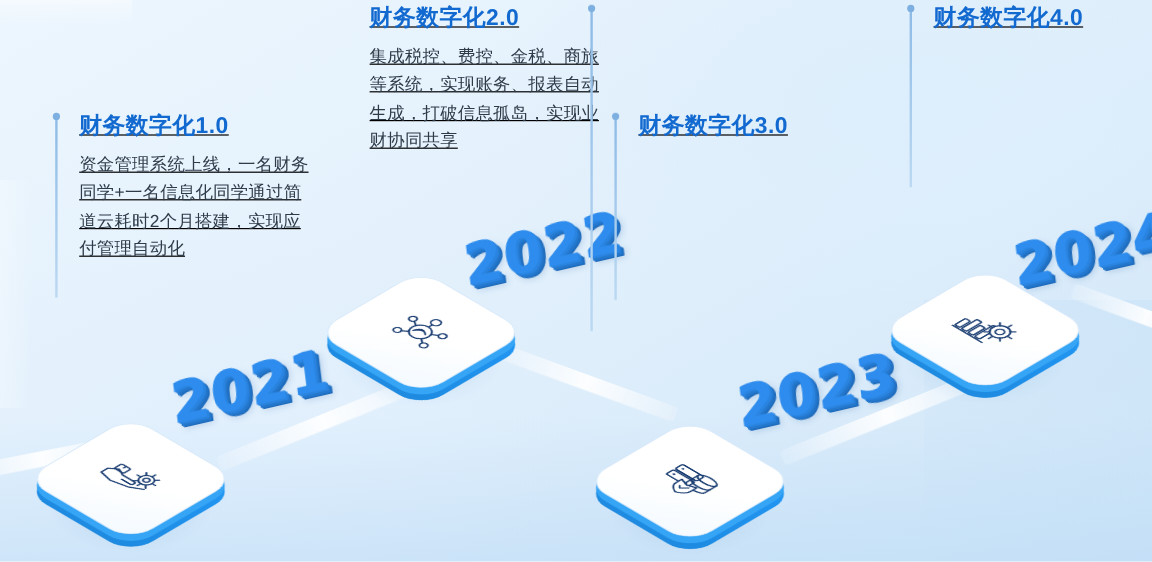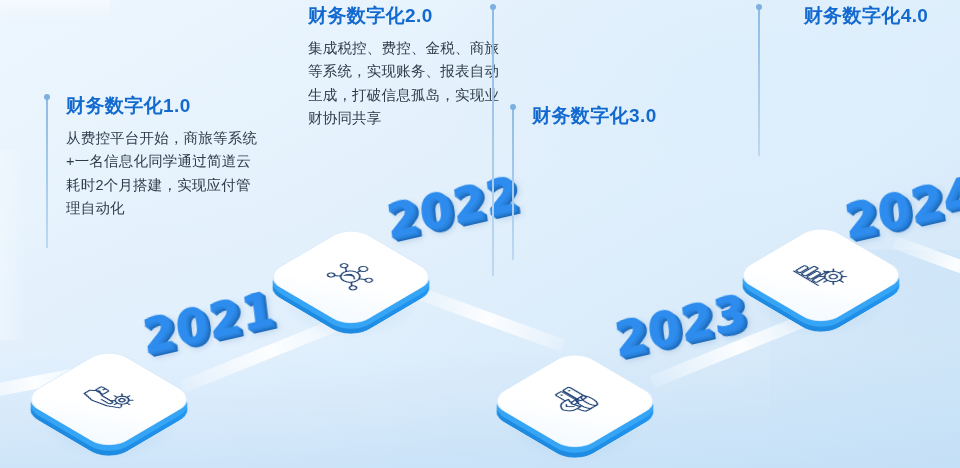--- a/index.html
+++ b/index.html
@@ -102,21 +102,21 @@
       5px 5px 0 #1f6bbb,
       6px 6px 6px rgba(30,90,160,.22);
     white-space:nowrap;
   }
   .year.y1 { left:141px; top:295px; }
   .year.y2 { left:385px; top:180px; }
   .year.y3 { left:613px; top:298px; }
   .year.y4 { left:843px; top:180px; }
 
   
-  .block { position:absolute; width:214px; }
+  .block { position:absolute; width:214px;text-decoration:underline; }
   .block .stem {
     position:absolute; left:0; top:4px;
     width:2px;
     background:linear-gradient(180deg,#8ebbe6,#bcd9f2);
   }
   .block .stem::before {
     content:""; position:absolute; left:-2px; top:-4px;
     width:6px; height:6px; border-radius:50%;
     background:#7db0e0;
   }
@@ -128,23 +128,23 @@
   }
   .block p {
     font-size:14.5px; line-height:1.62; color:#2e3b49;
     letter-spacing:.2px;
   }
 
   .block.b1 { left:46px;  top:94px; }
   .block.b1 .stem { height:150px; }
   .block.b2 { left:288px; top:4px;  }
   .block.b2 .stem { height:268px; left:204px; }
-  .block.b3 { left:512px; top:104px; }
+  .block.b3 { left:512px; top:94px; }
   .block.b3 .stem { height:152px; }
-  .block.b4 { left:758px; top:4px;  width:196px;text-align:center; }
+  .block.b4 { left:758px; top:4px;  width:196px; }
   .block.b4 .stem { height:148px; }
 </style>
 </head>
 <body>
 
 <div id="stage">
 
   <div class="bgpanel bgp1"></div>
   <div class="bgpanel bgp2"></div>
   <div class="bgpanel bgp3"></div>
@@ -238,21 +238,21 @@
                  M53.5 16.5 l-3.5 3.5 M38 32 l-3.5 3.5"></path>
       </svg>
     </div>
   </div>
   <div class="year y4">2024</div>
 
   <div class="block b1">
     <div class="stem"></div>
     <div class="txt">
       <h3>财务数字化1.0</h3>
-      <p>从费控平台开始，商旅等系统+一名信息化同学通过简道云耗时2个月搭建，实现应付管理自动化</p>
+      <p>资金管理系统上线，一名财务同学+一名信息化同学通过简道云耗时2个月搭建，实现应付管理自动化</p>
     </div>
   </div>
 
   <div class="block b2">
     <div class="stem"></div>
     <div class="txt">
       <h3>财务数字化2.0</h3>
       <p>集成税控、费控、金税、商旅等系统，实现账务、报表自动生成，打破信息孤岛，实现业财协同共享</p>
     </div>
   </div>

